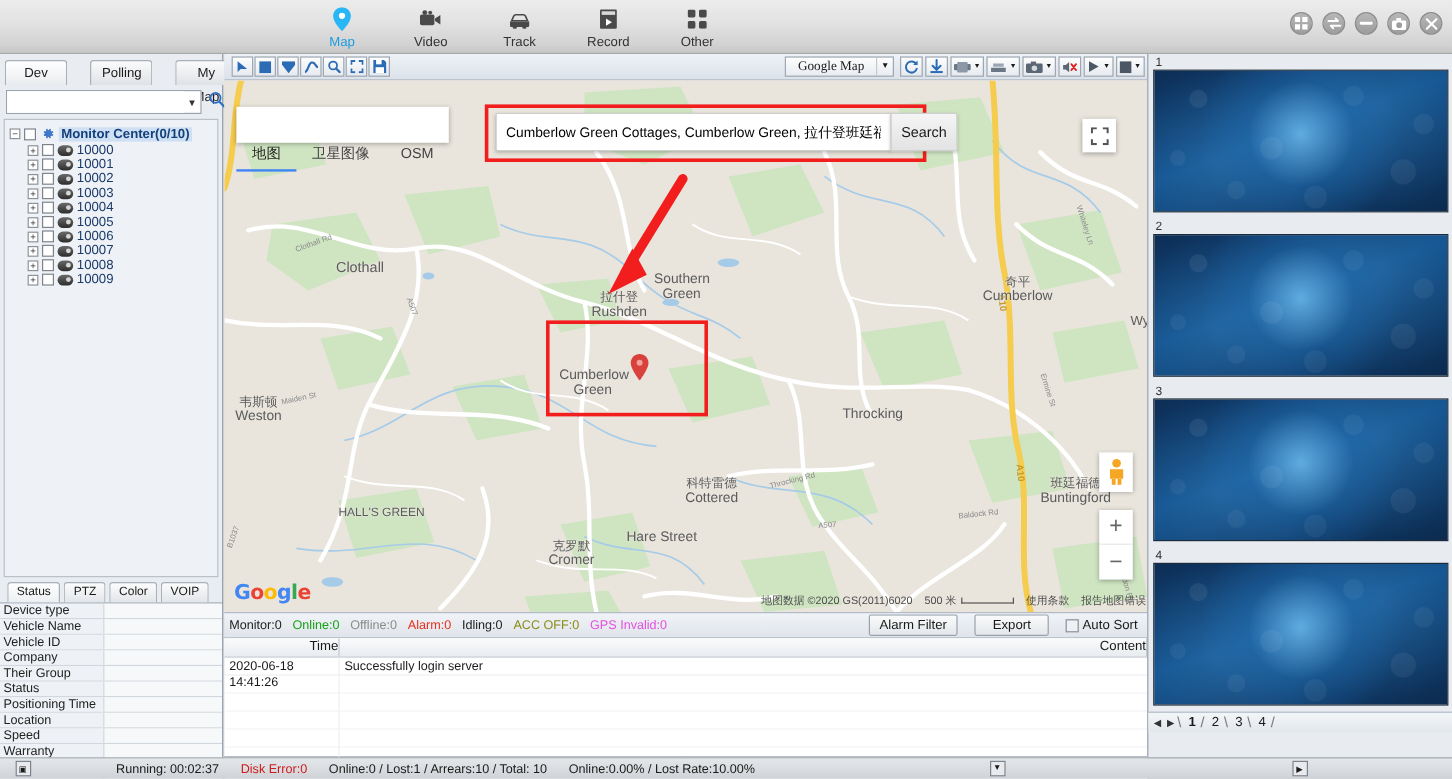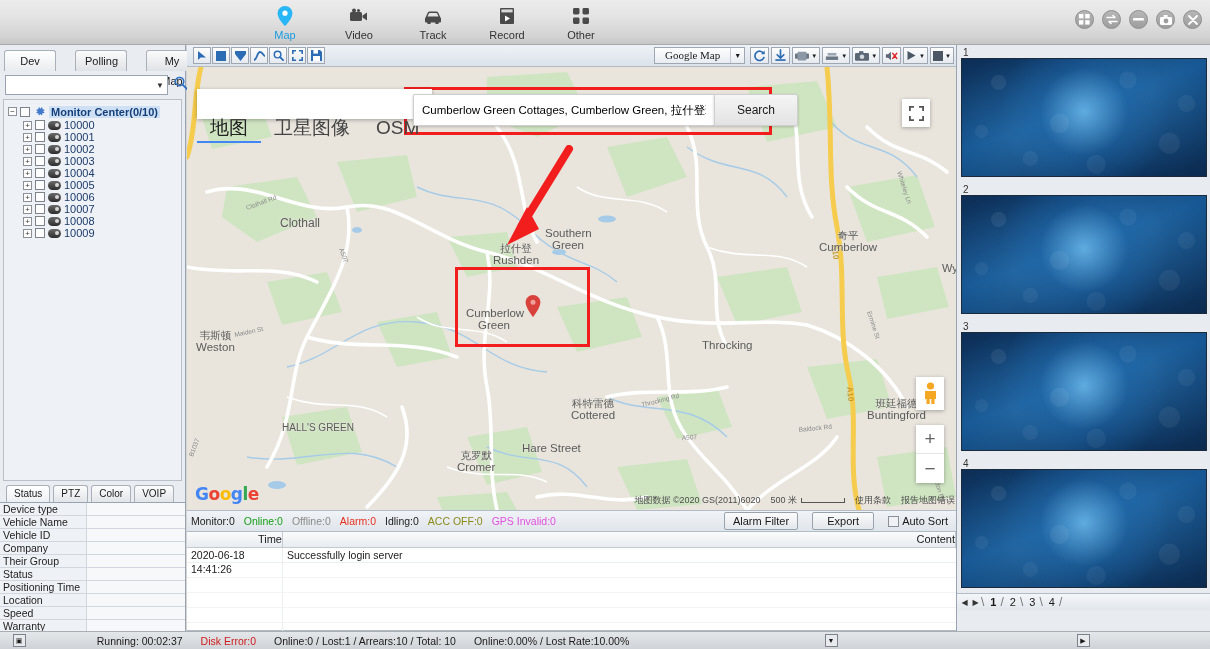--- a/index.html
+++ b/index.html
@@ -128,34 +128,34 @@
     margin-right: 2px; cursor: pointer; padding: 0 2px;
   }
   .rtool .dd { font-size: 6px; margin-left: 2px; }
 
   .mapcanvas { position: relative; width: 769px; height: 443px; overflow: hidden; background: #e9e5dc; }
   .map-img { position: absolute; inset: 0; }
   .maptype-box {
     position: absolute; left: 10px; top: 22px; background: #fff;
     box-shadow: 0 1px 4px rgba(0,0,0,.3); display: flex; height: 30px; align-items: center;
   }
-  .maptype-box .mt { padding: 0 13px; font-size: 19px; color: #444; cursor: pointer; margin-top: 48px; }
+  .maptype-box .mt { padding: 0 13px; font-size: 12px; color: #444; cursor: pointer; margin-top: 48px; }
   .maptype-box .mt.active { color: #222; border-bottom: 2px solid #4285f4; height: 30px; line-height: 30px;}
   .searchbar {
     position: absolute; left: 226px; top: 27px; width: 385px; height: 32px;
     display: flex; background: transparent;
   }
   .searchbar input {
     flex: 1; height: 32px; border: 1px solid #cfcfcf; border-right: none; border-radius: 2px 0 0 2px;
     background: #fff; font-size: 11.5px; padding: 0 8px; outline: none;
     box-shadow: 0 1px 3px rgba(0,0,0,.2);
     font-family: "Liberation Sans", sans-serif;
   }
   .searchbtn {
-    width: 84px; height: 32px; background: linear-gradient(180deg,#f5f5f5,#e3e3e3);
+    width: 56px; height: 32px; background: linear-gradient(180deg,#f5f5f5,#e3e3e3);
     border: 1px solid #cfcfcf; border-radius: 0 2px 2px 0;
     display: flex; align-items: center; justify-content: center; font-size: 12px;
     cursor: pointer; box-shadow: 0 1px 3px rgba(0,0,0,.2); text-align: right;
   }
   .redbox-search {
     position: absolute; left: 217px; top: 20px; width: 368px; height: 48px;
     border: 3px solid #f21e1e; pointer-events: none;
   }
   .redbox-place {
     position: absolute; left: 268px; top: 200px; width: 135px; height: 80px;

